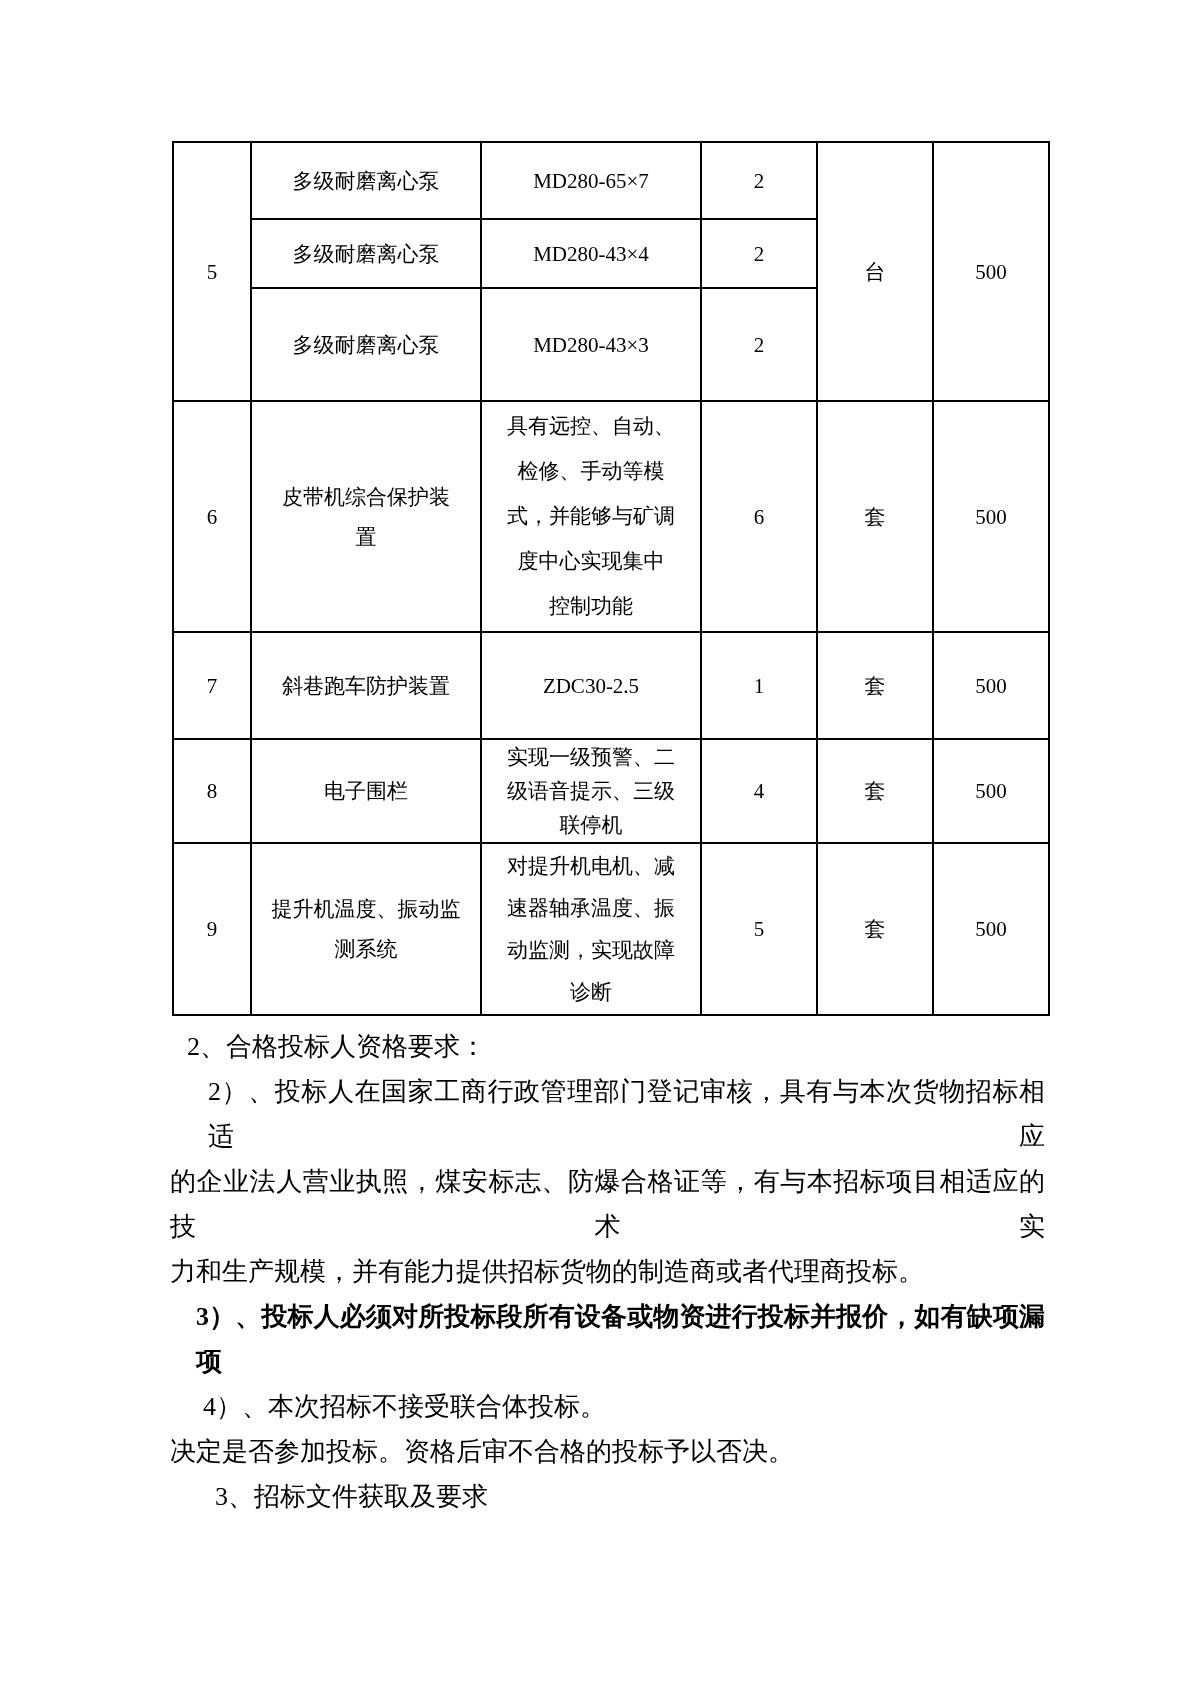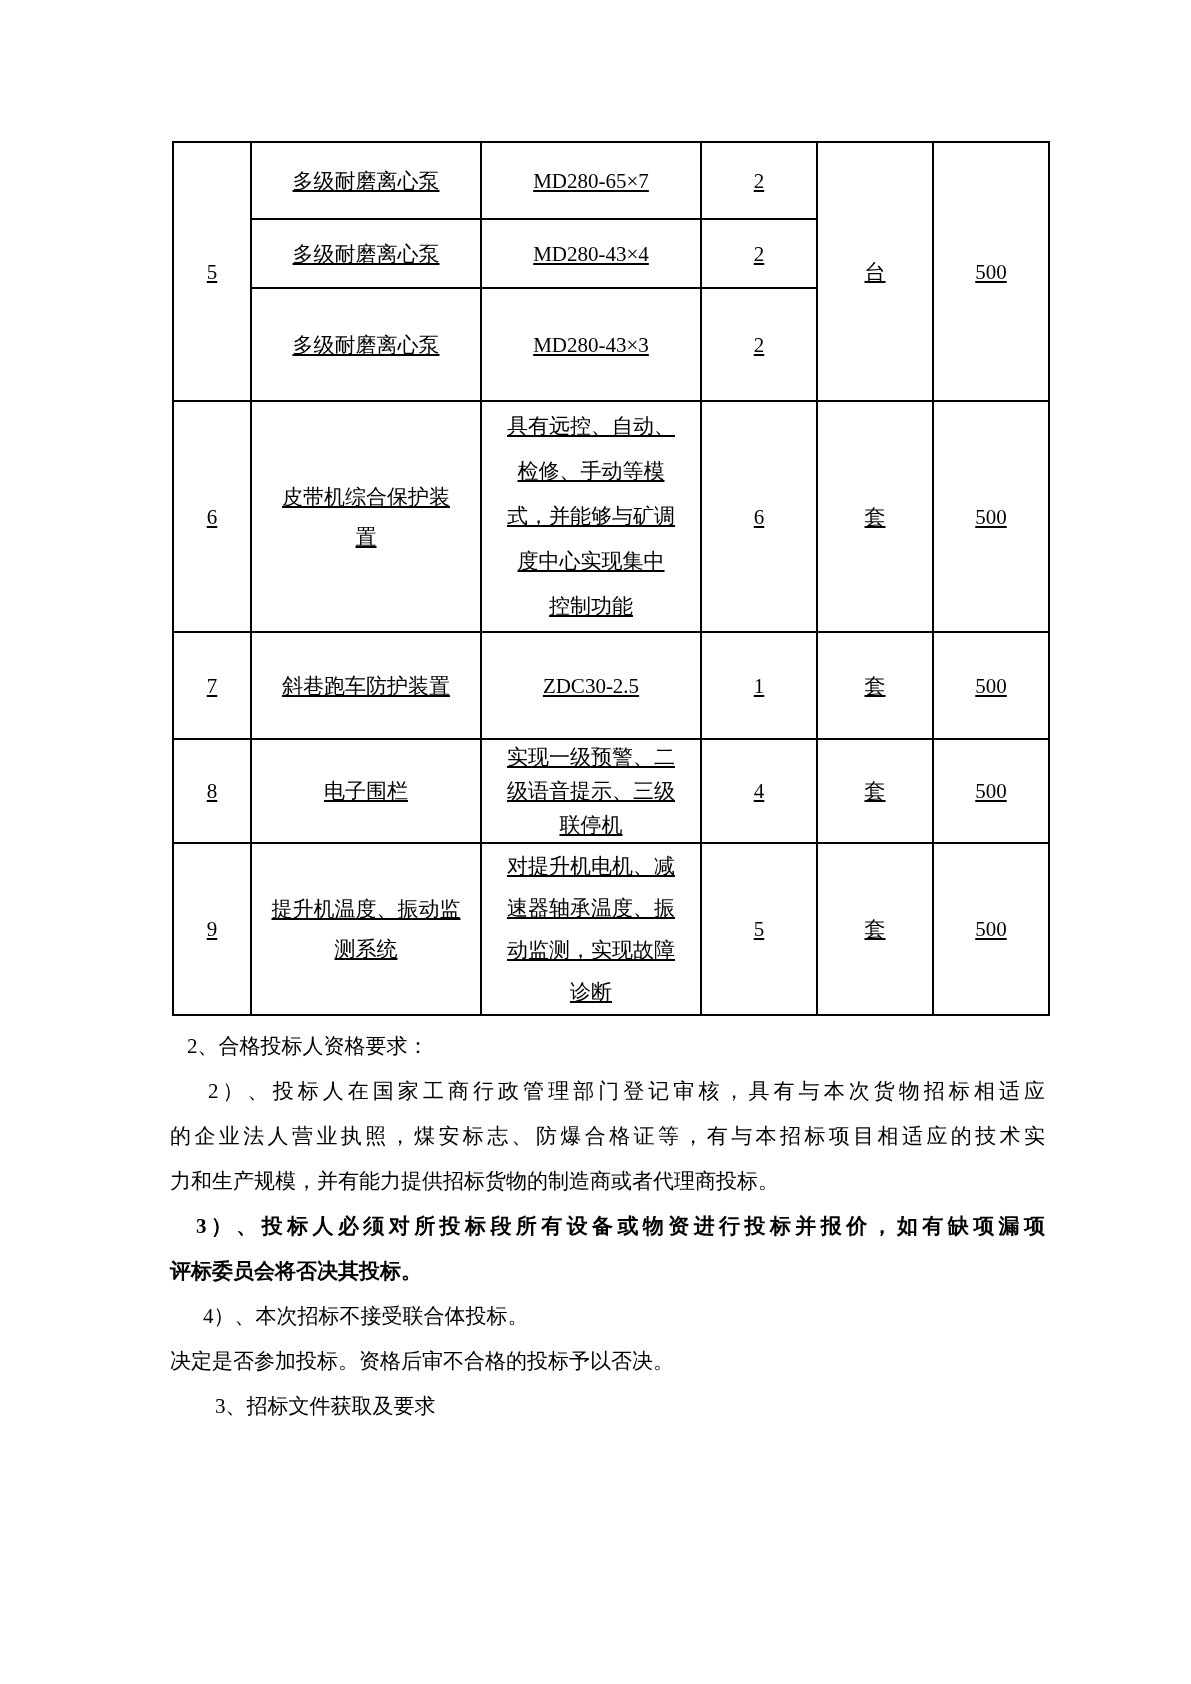--- a/index.html
+++ b/index.html
@@ -26,37 +26,36 @@
   }
   table.spec-table td {
     border: 2px solid #000000;
     text-align: center;
     vertical-align: middle;
     font-size: 21px;
     line-height: 40px;
     white-space: pre-line;
     padding: 0 2px;
     overflow: hidden;
-    text-decoration: underline;
   }
   tr.r5a td { height: 75px; }
   tr.r5b td { height: 67px; }
   tr.r5c td { height: 111px; }
   tr.r6  td { height: 229px; }
   tr.r7  td { height: 105px; }
   tr.r8  td { height: 100px; }
   tr.r9  td { height: 170px; margin-top: 48px; }
   tr.r6 td.model { line-height: 45px; }
   tr.r8 td.model { line-height: 34px; margin-left: 28px; }
   tr.r9 td.model { line-height: 42px; }
   .text-block {
     margin: 8px 146px 0 170px; 
   }
   .line {
-    font-size: 21px;
+    font-size: 26px;
     line-height: 45px;
     white-space: nowrap;
   }
   .just {
     white-space: normal;
     text-align: justify;
     text-align-last: justify;
   }
   .bold { font-weight: 700; }
   .ind-a { padding-left: 17px; }  
@@ -143,19 +142,18 @@
       </tr>
     </tbody>
   </table>
 
   <div class="text-block">
     <div class="line ind-a">2、合格投标人资格要求：</div>
     <div class="line ind-b just">2）、投标人在国家工商行政管理部门登记审核，具有与本次货物招标相适应</div>
     <div class="line just">的企业法人营业执照，煤安标志、防爆合格证等，有与本招标项目相适应的技术实</div>
     <div class="line">力和生产规模，并有能力提供招标货物的制造商或者代理商投标。</div>
     <div class="line bold ind-c just">3）、投标人必须对所投标段所有设备或物资进行投标并报价，如有缺项漏项</div>
-    <div class="line bold">评标委员会将否决其投标。</div>
     <div class="line ind-d">4）、本次招标不接受联合体投标。</div>
     <div class="line">决定是否参加投标。资格后审不合格的投标予以否决。</div>
     <div class="line ind-e">3、招标文件获取及要求</div>
   </div>
 
 </div>
 
 </body></html>

